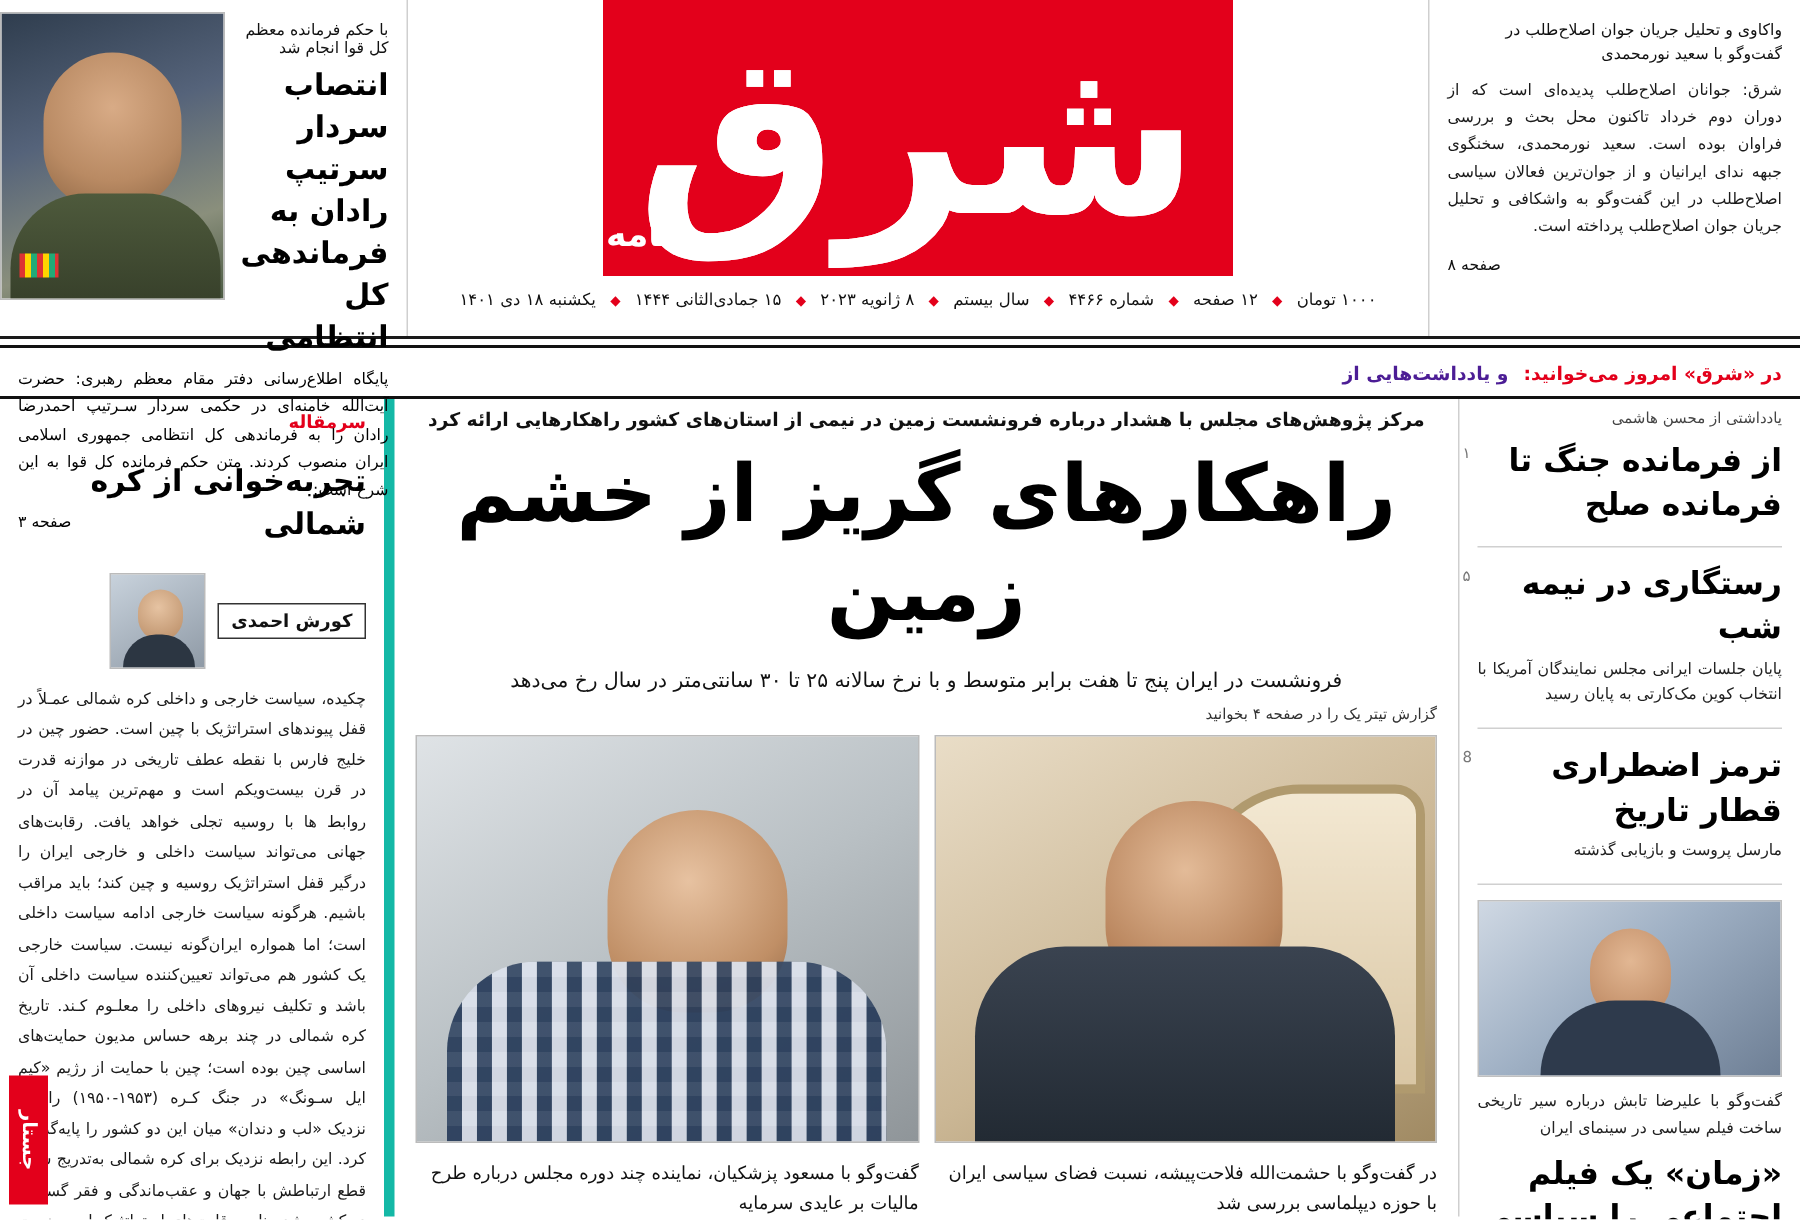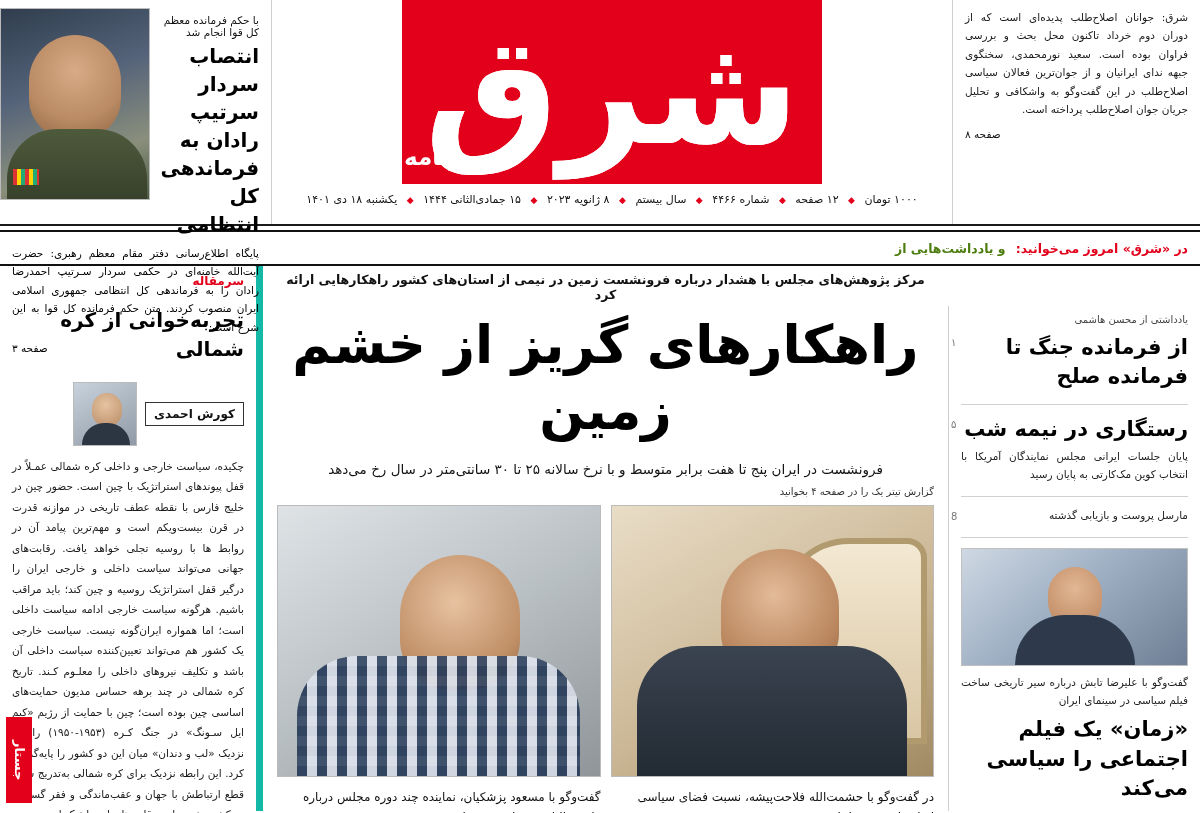--- a/index.html
+++ b/index.html
@@ -150,36 +150,35 @@
     border-bottom: 2px solid #111;
     height: 36px;
     display: flex; align-items: center;
     direction: rtl;
     padding: 0 12px;
     font-size: 12.5px;
     margin-top: 4px;
   }
   .banner .lead { color: #e3001b; font-weight: bold; margin-left: 6px; }
   .banner .txt { color: #111; }
-  .banner .red { color: #4d7c0f; font-weight: bold; }
+  .banner .red { color: #4c1d95; font-weight: bold; }
 
   
   .main {
     display: flex; flex-direction: row;
     height: 545px;
     direction: rtl;
   }
 
   
   .col-right {
-    width: 252px;
+    width: 228px;
     padding: 8px 12px;
     border-left: 1px solid #cfcfcf;
     text-align: right;
-    margin-top: 40px;
   }
   .col-right .note { font-size: 10px; color: #444; margin-bottom: 8px; }
   .side-item { margin-bottom: 12px; position: relative; }
   .side-item h3 {
     font-size: 21px; font-weight: bold; line-height: 1.4; margin: 0 0 4px 0; color: #000;
   }
   .side-item p { font-size: 10.5px; line-height: 1.7; margin: 0; color: #222; text-align: justify; }
   .side-num {
     position: absolute; left: -10px; top: 4px;
     font-size: 10px; color: #777;
@@ -307,20 +306,21 @@
   }
 </style>
 </head>
 <body>
 
 <div class="page">
 
   <div class="masthead">
 
     <div class="mast-right">
+      <div class="kicker">واکاوی و تحلیل جریان جوان اصلاح‌طلب در گفت‌وگو با سعید نورمحمدی</div>
       <div class="body">شرق: جوانان اصلاح‌طلب پدیده‌ای است که از دوران دوم خرداد تاکنون محل بحث و بررسی فراوان بوده است. سعید نورمحمدی، سخنگوی جبهه ندای ایرانیان و از جوان‌ترین فعالان سیاسی اصلاح‌طلب در این گفت‌وگو به واشکافی و تحلیل جریان جوان اصلاح‌طلب پرداخته است.</div>
       <div class="pagenum">صفحه ۸</div>
     </div>
 
     <div class="mast-center">
       <div class="logo-block">
         <div class="logo-word">شرق</div>
         <div class="logo-sub">روزنامه</div>
       </div>
       <div class="mast-info">
@@ -376,20 +376,21 @@
 
       <div class="side-item">
         <span class="side-num">۵</span>
         <h3>رستگاری در نیمه شب</h3>
         <p>پایان جلسات ایرانی مجلس نمایندگان آمریکا با انتخاب کوین مک‌کارتی به پایان رسید</p>
       </div>
       <hr class="hr-thin">
 
       <div class="side-item">
         <span class="side-num">8</span>
+        <h3>ترمز اضطراری قطار تاریخ</h3>
         <p>مارسل پروست و بازیابی گذشته</p>
       </div>
       <hr class="hr-thin">
 
       <div class="side-photo"></div>
       <div class="side-item">
         <p style="margin-bottom:6px">گفت‌وگو با علیرضا تابش درباره سیر تاریخی ساخت فیلم سیاسی در سینمای ایران</p>
         <h3>«زمان» یک فیلم اجتماعی را سیاسی می‌کند</h3>
       </div>
     </div>

